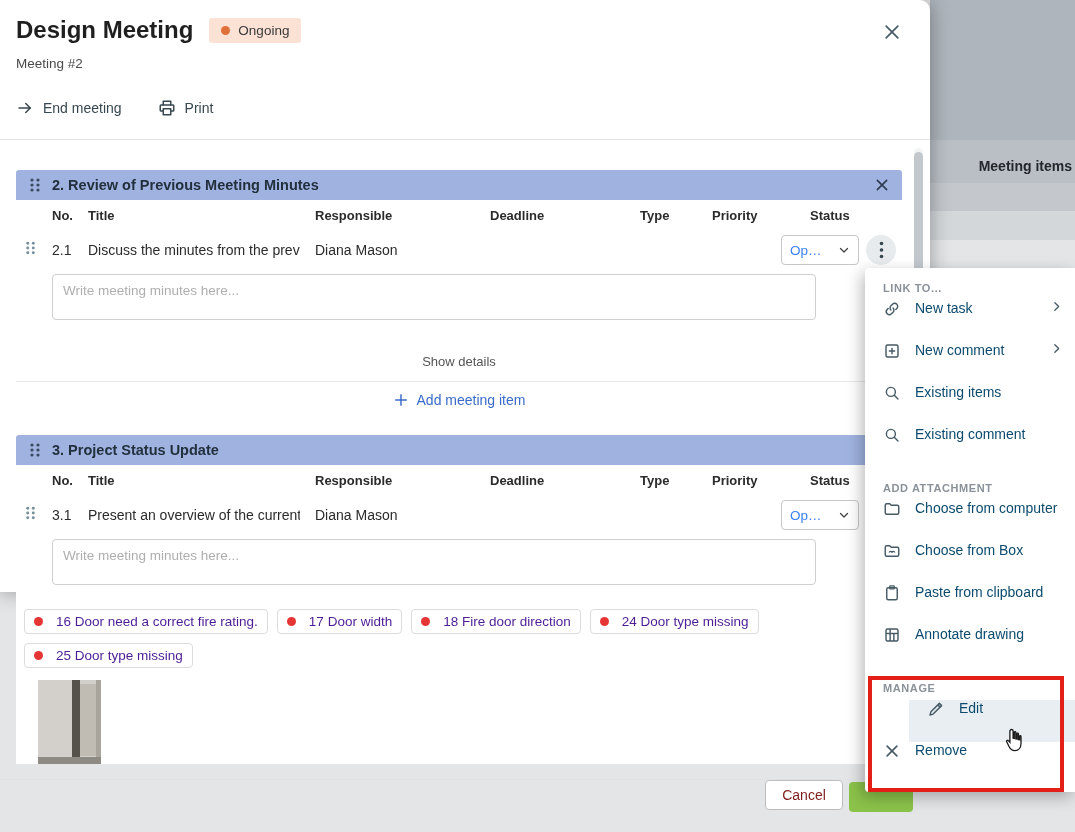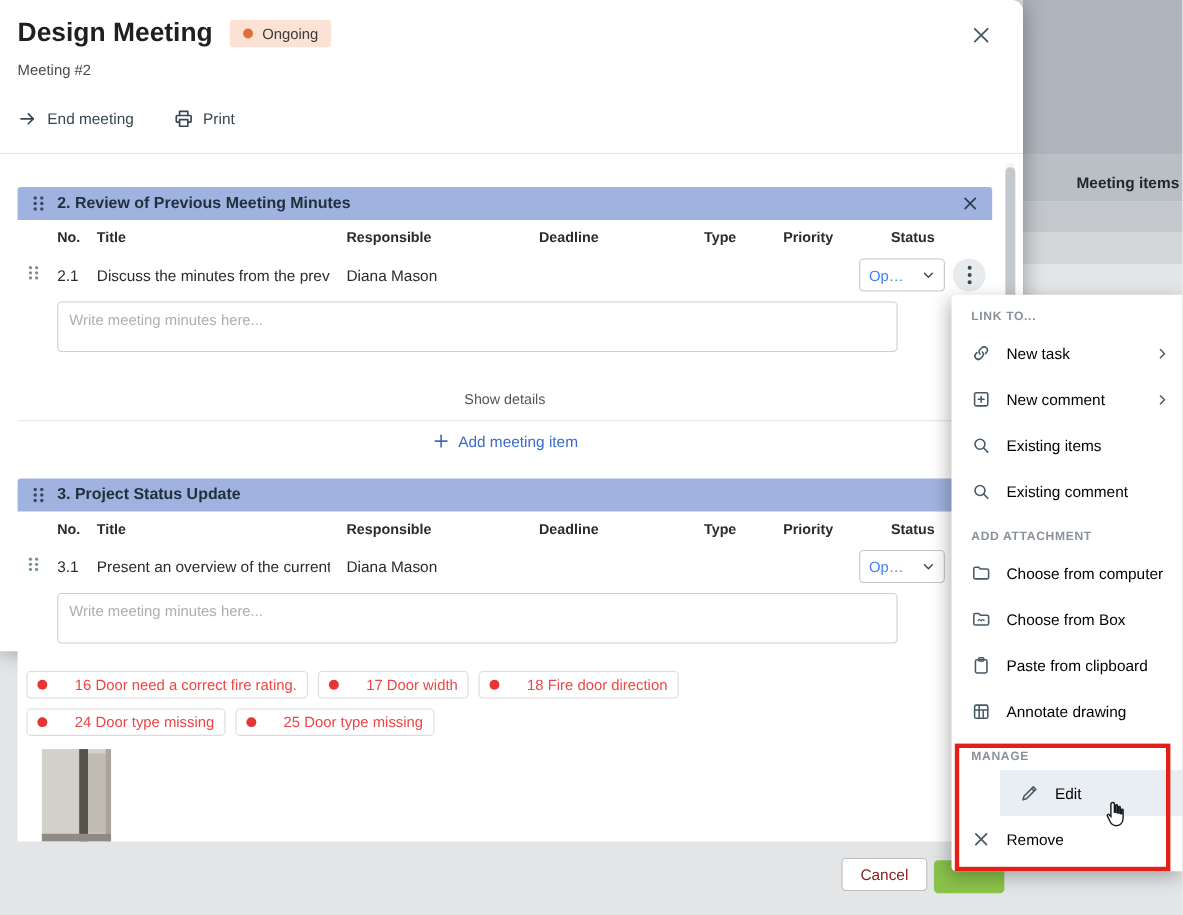--- a/index.html
+++ b/index.html
@@ -63,22 +63,22 @@
   .minutes { padding:2px 0 10px 36px; }
   .minutes textarea { width:764px; height:46px; border:1px solid #cfcfcf; border-radius:4px;
     resize:none; padding:8px 10px; font-family:"Liberation Sans",sans-serif; font-size:13.5px; color:#333; }
   .minutes textarea::placeholder { color:#aeaeae; }
 
   .show-details { text-align:center; padding:20px 0 12px; font-size:13px; color:#555; cursor:pointer; }
   .add-row { border-top:1px solid #e8e8e8; height:37px; display:flex; align-items:center;
     justify-content:center; gap:8px; color:#3a6bc9; font-size:14px; cursor:pointer; }
 
   .chips { padding:10px 0 0 8px; display:flex; flex-wrap:wrap; gap:9px; width:770px; }
-  .chip { display:inline-flex; align-items:center; gap:25px; border:1px solid #dcdcdc; border-radius:4px;
-    height:25px; padding:0 9px; font-size:13.5px; color:#ef4444; background:#fff; cursor:pointer; }
+  .chip { display:inline-flex; align-items:center; gap:13px; border:1px solid #dcdcdc; border-radius:4px;
+    height:25px; padding:0 9px; font-size:13.5px; color:#4c1d95; background:#fff; cursor:pointer; }
   .chip-dot { width:9px; height:9px; border-radius:50%; background:#e53535; }
 
   .thumb { margin:12px 0 0 22px; width:63px; height:84px; position:relative; overflow:hidden;
     background:#d3d0cb; cursor:pointer; }
   .thumb .t-frame { position:absolute; left:34px; top:0; width:8px; height:84px; background:#55514b; }
   .thumb .t-door { position:absolute; left:42px; top:4px; width:16px; height:72px; background:#c0bcb4; }
   .thumb .t-wallr { position:absolute; left:58px; top:0; width:5px; height:84px; background:#a9a59d; }
   .thumb .t-floor { position:absolute; left:0; bottom:0; width:63px; height:7px; background:#8e8a84; }
 
   
@@ -86,22 +86,22 @@
   .btn-cancel { position:absolute; left:765px; top:780px; width:78px; height:30px;
     border:1px solid #bdbdbd; border-radius:4px; background:#fff; font-size:14px; color:#7f1d1d;
     font-family:"Liberation Sans",sans-serif; cursor:pointer; }
   .btn-save { position:absolute; left:849px; top:782px; width:64px; height:30px;
     border:none; border-radius:4px; background:#8bc34a; cursor:pointer; }
 
   
   .menu { position:absolute; right:0; top:268px; width:210px; height:524px; background:#fff;
     box-shadow:-3px 5px 16px rgba(0,0,0,.28); border-radius:4px 0 0 4px; z-index:5; }
   .m-head { padding:14px 0 6px 18px; font-size:11px; color:#8a9199; letter-spacing:.6px; font-weight:bold; }
-  .m-item { display:flex; align-items:center; gap:14px; height:42px; padding:0 12px 0 18px;
-    font-size:14px; color:#000000; cursor:pointer; }
+  .m-item { display:flex; gap:14px; height:42px; padding:0 12px 0 18px;
+    font-size:14px; color:#0c4a6e; cursor:pointer; }
   .m-item.hl { background:#e9eef3;margin-left:44px; }
   .m-chev { margin-left:auto; }
   svg.ic { display:block; }
 
   
   .red-box { position:absolute; left:868px; top:676px; width:196px; height:116px;
     border:4px solid #e32017; z-index:6; pointer-events:none; }
   .cursor-hand { position:absolute; left:1002px; top:726px; z-index:7; pointer-events:none; }
 </style>
 </head>

